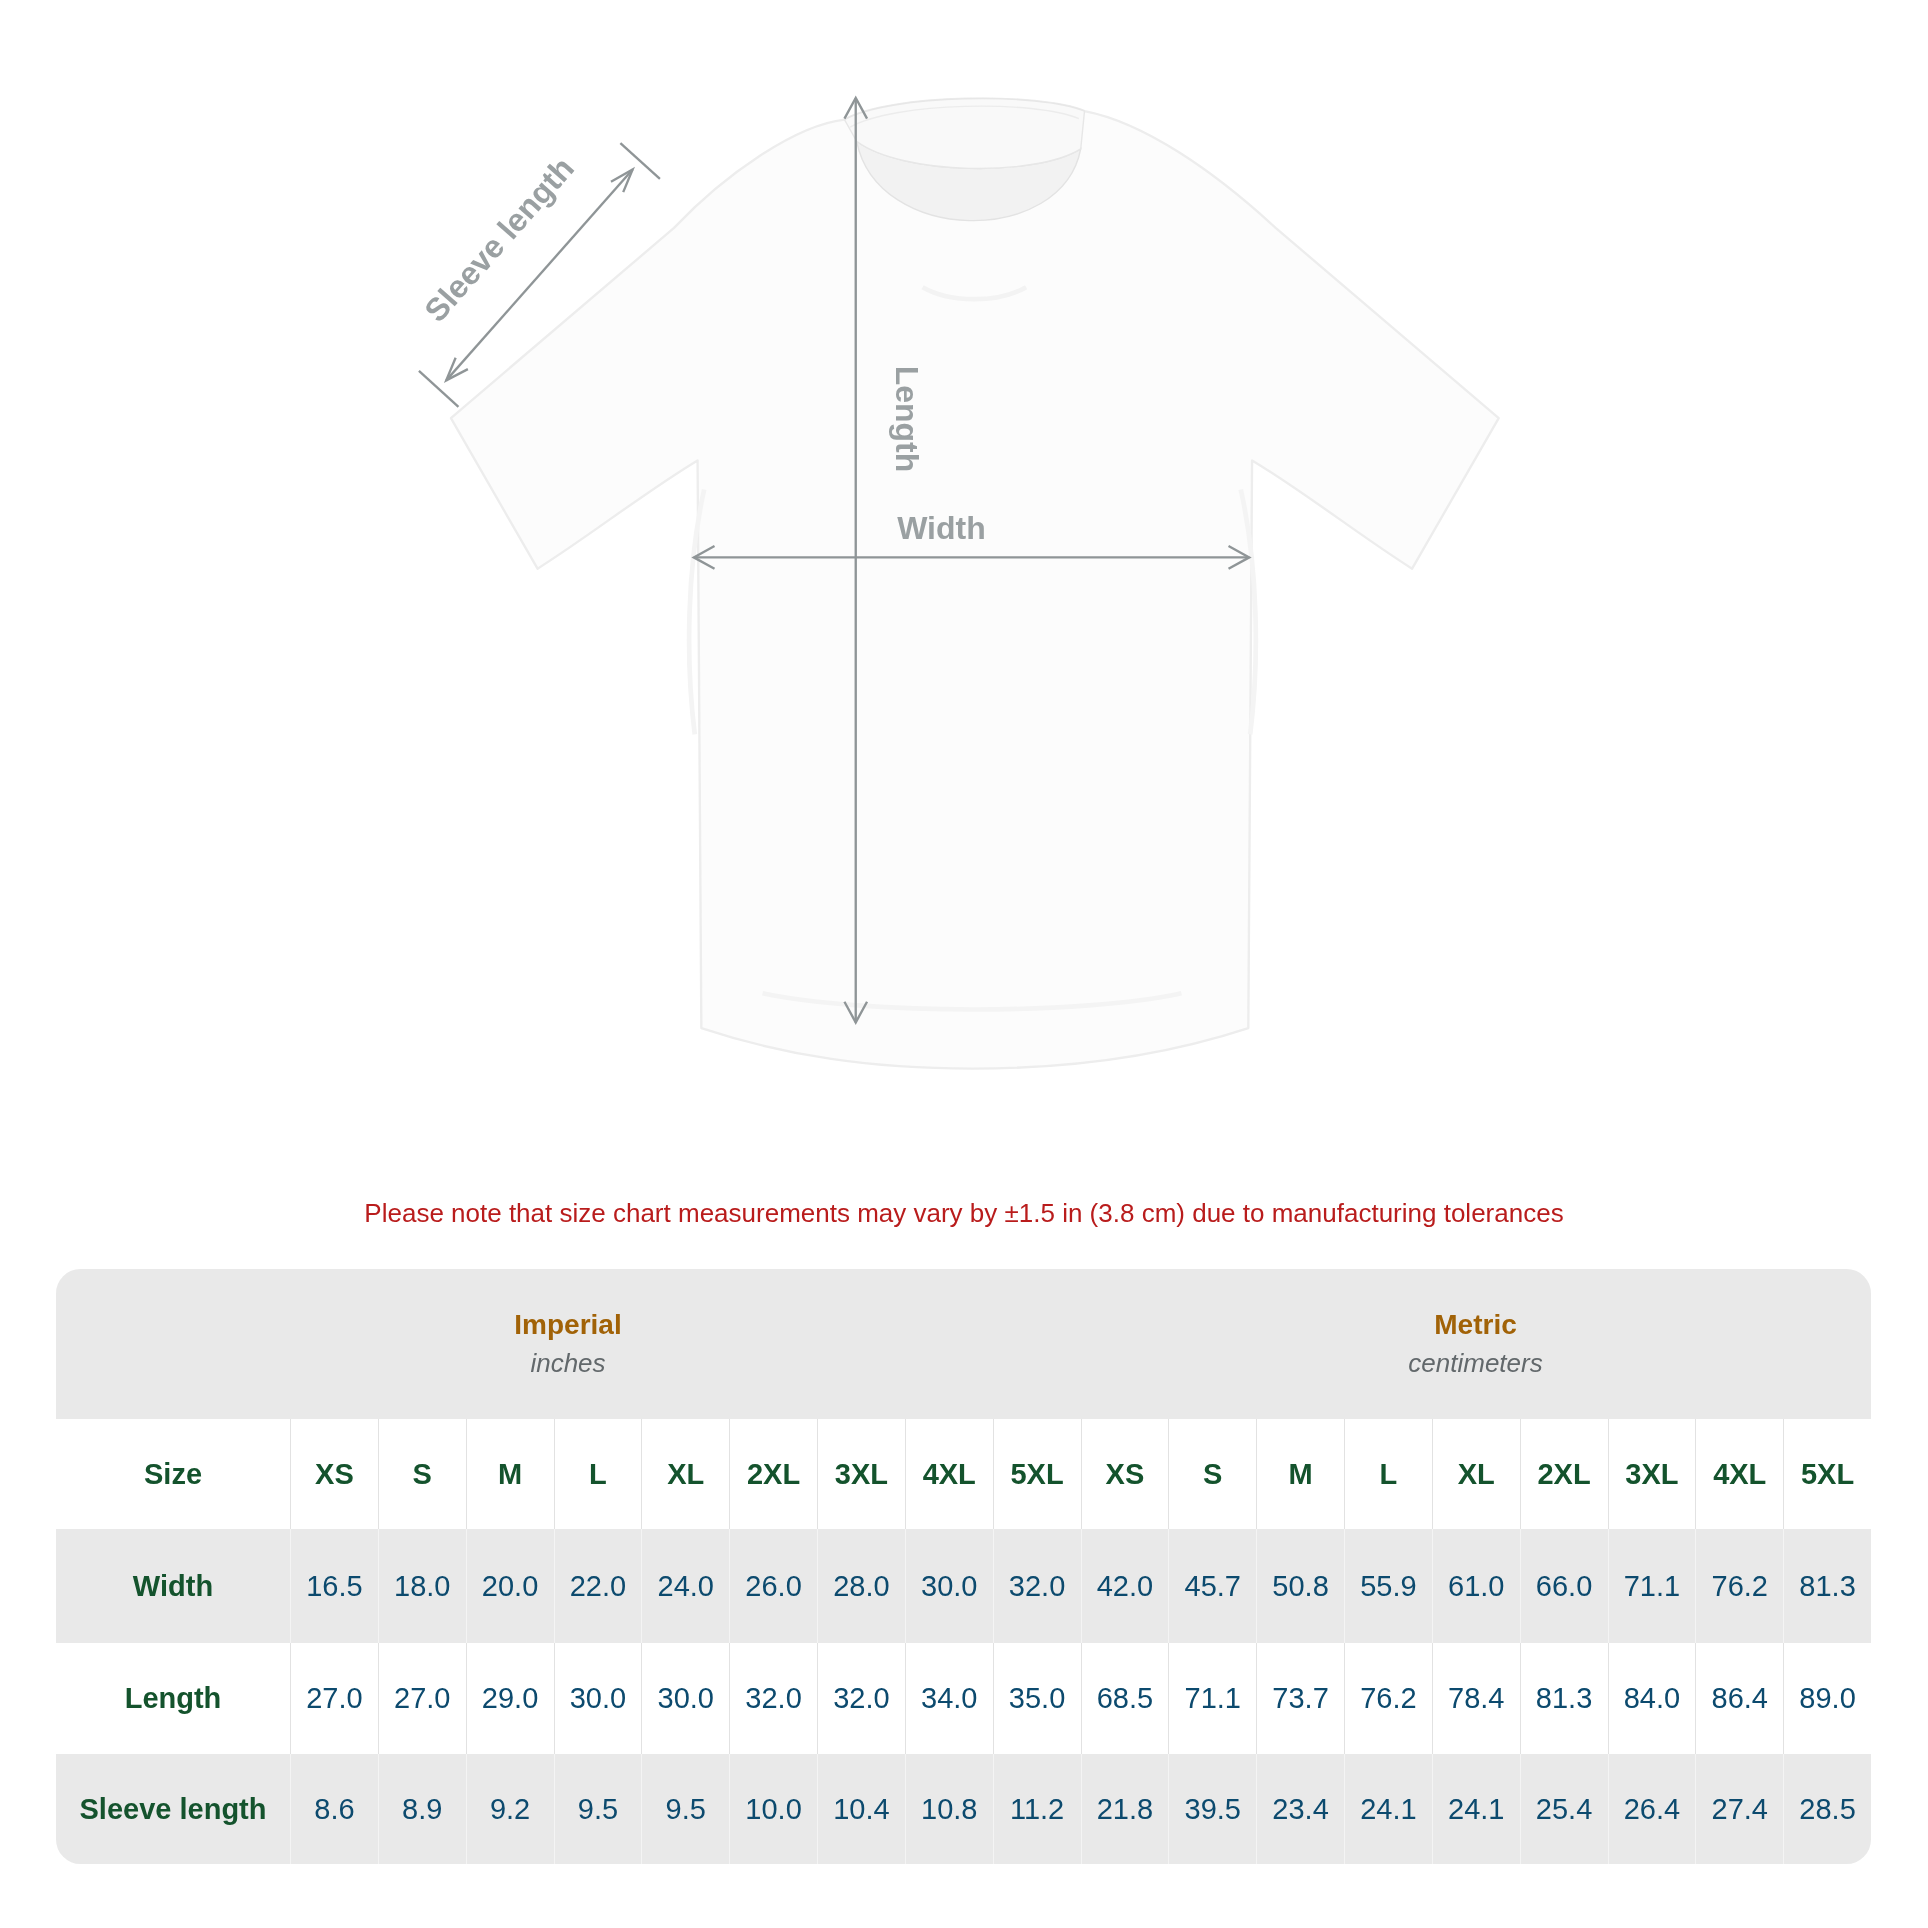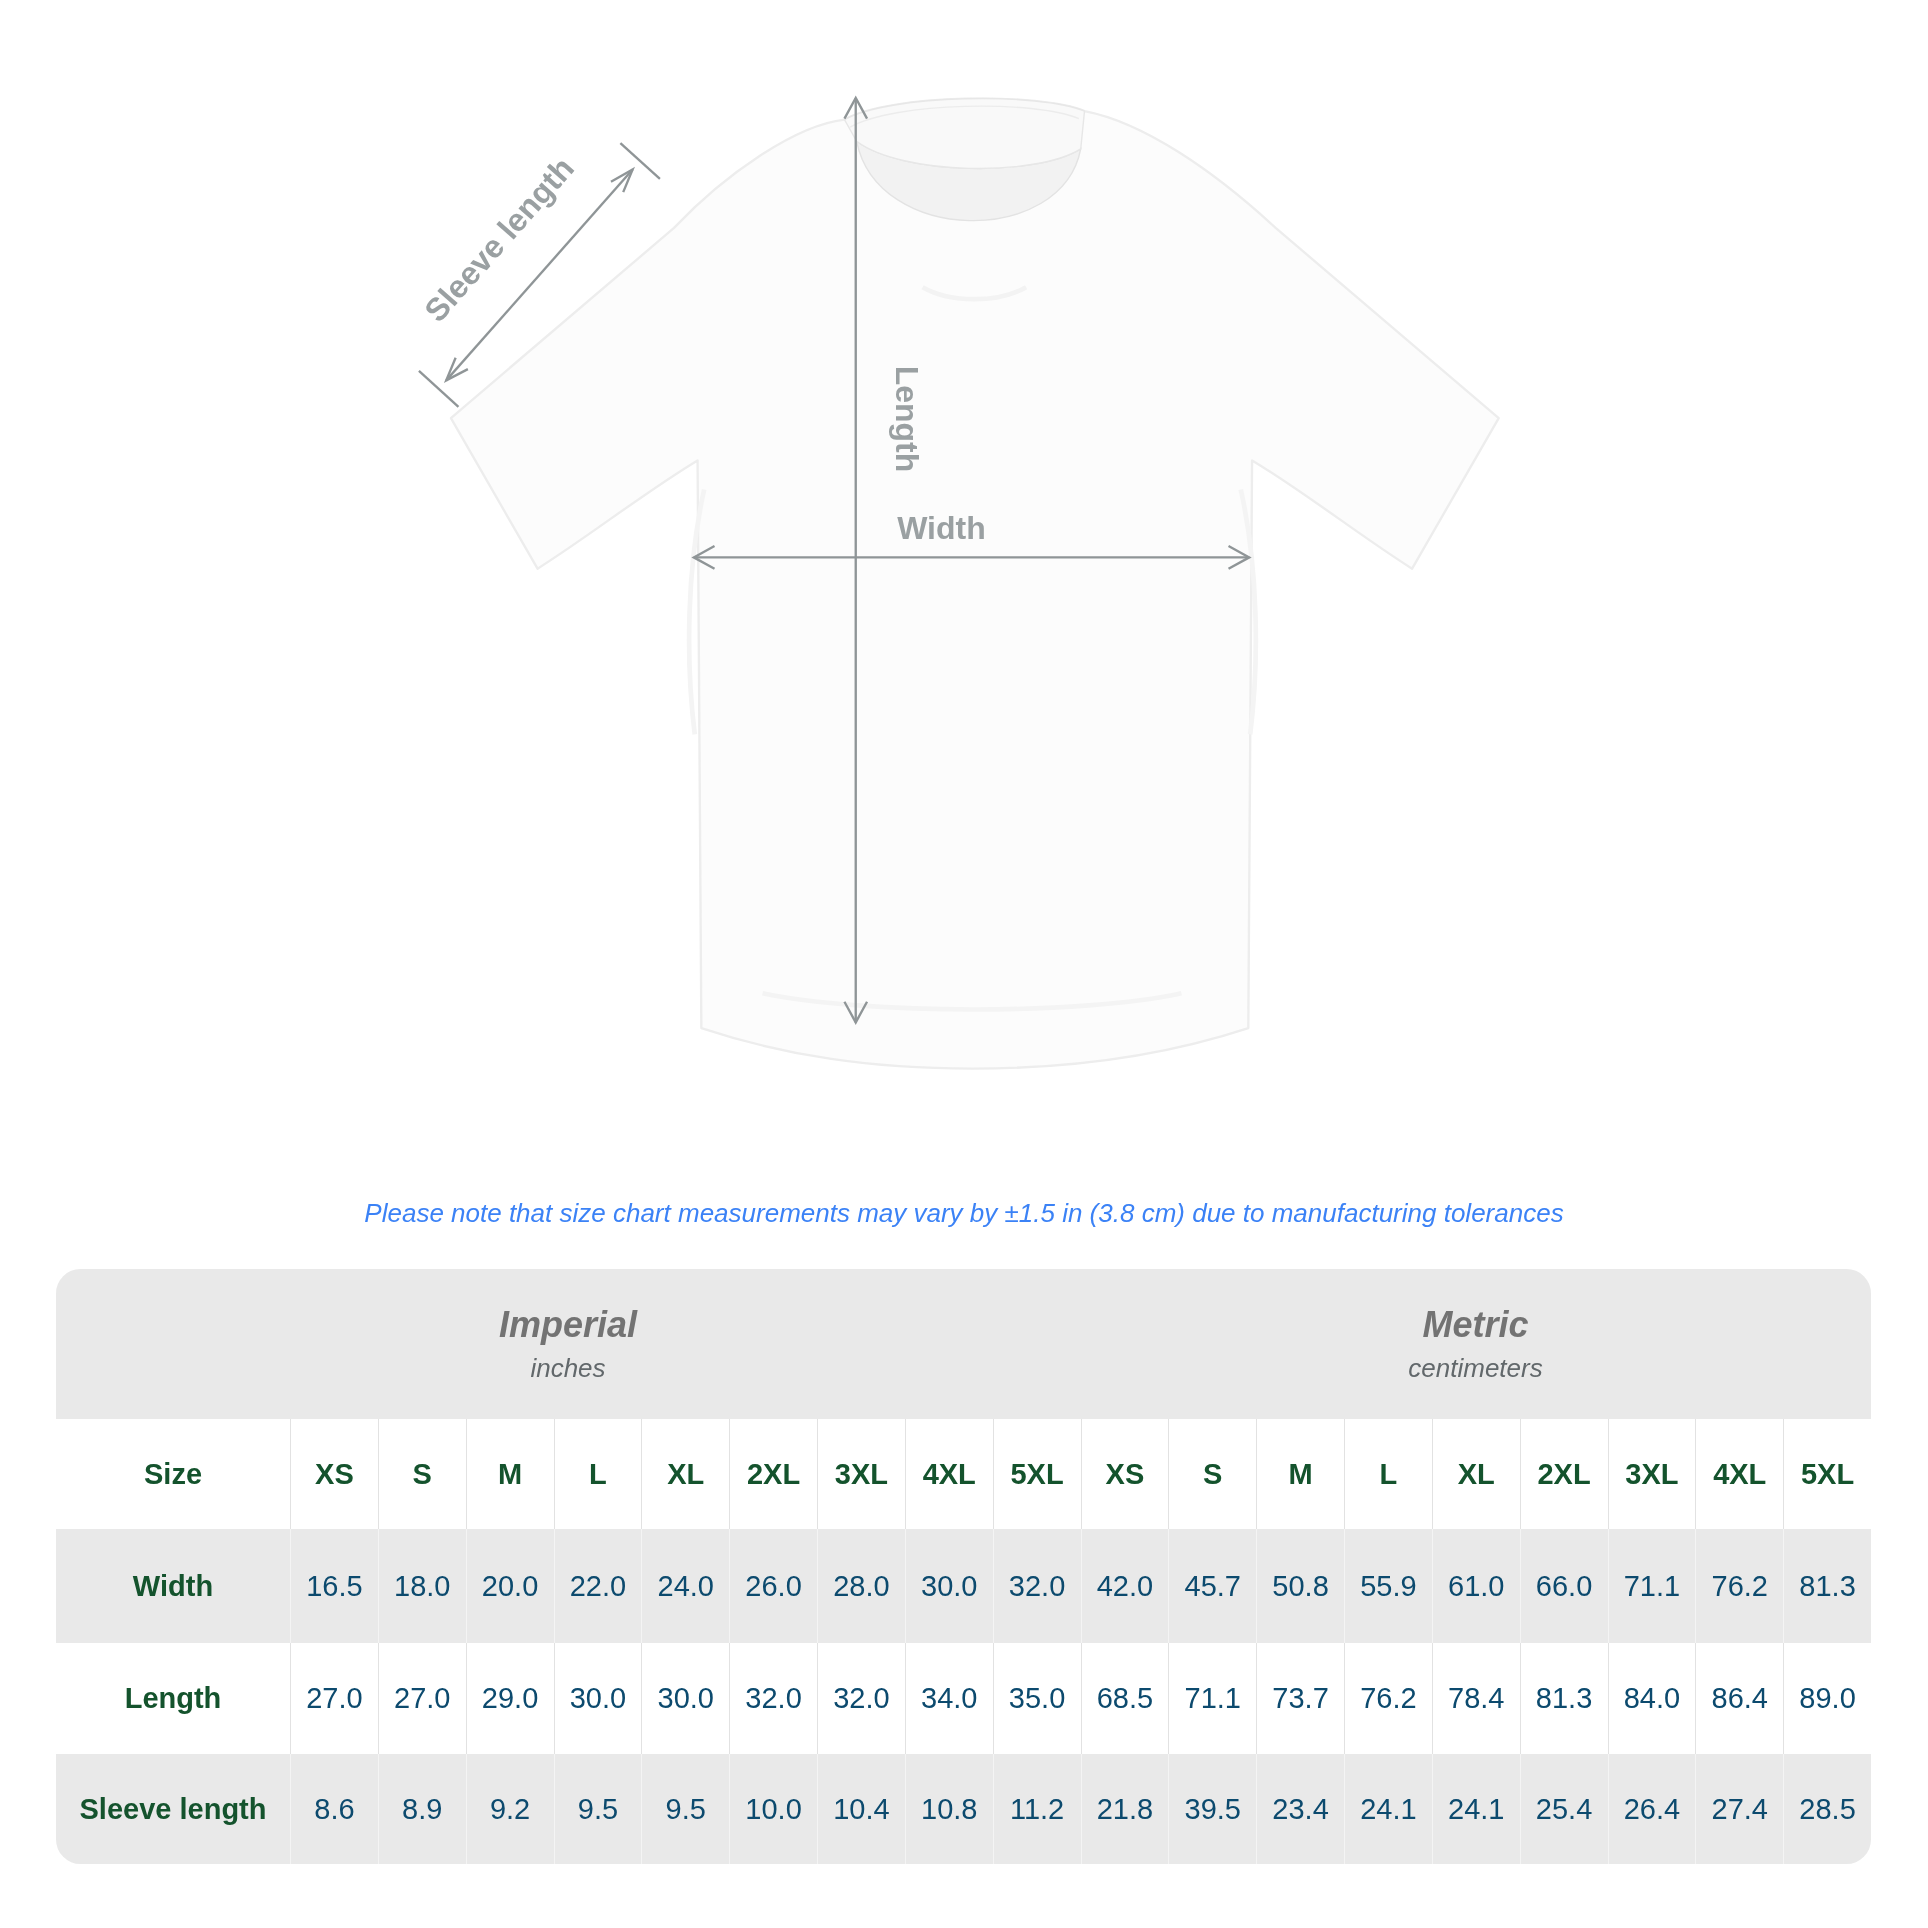--- a/index.html
+++ b/index.html
@@ -2,28 +2,28 @@
 <html style="font-size:15px"><head>
 <meta charset="utf-8">
 <style>
   html,body{margin:0;padding:0;background:#ffffff;}
   .page{position:relative;width:1928px;height:1928px;background:#ffffff;overflow:hidden;
         font-family:"Liberation Sans", sans-serif;}
   .diagram-svg{position:absolute;left:0;top:0;}
   .title{position:absolute;left:0;top:1128px;width:1928px;text-align:center;
          font-size:45px;font-weight:bold;color:#303335;}
   .subtitle{position:absolute;left:0;top:1198px;width:1928px;text-align:center;
-            font-size:26px;font-style:italic;color:#3b82f6;}
+            font-size:26px;color:#b91c1c;}
   .tbl{position:absolute;left:56px;top:1269px;width:1815px;height:595px;
        background:#e9e9e9;border-radius:24.5px;overflow:hidden;}
   .units{display:flex;height:150px;}
   .unit{display:flex;flex-direction:column;align-items:center;justify-content:center;gap:7.5px;}
   .unit-left{width:1024px;}
   .unit-right{width:791px;}
-  .unit-name{font-size:36px;font-weight:bold;font-style:italic;color:#737373;}
+  .unit-name{font-size:28px;font-weight:bold;color:#a16207;}
   .unit-sub{font-size:26px;font-style:italic;color:#62686b;}
   .grid-row{display:grid;grid-template-columns:234px repeat(18,1fr);}
   .grid-row>div{display:flex;align-items:center;justify-content:center;height:100%;}
   .r-size{height:110px;background:#ffffff;}
   .r-width{height:114px;}
   .r-length{height:111px;background:#ffffff;}
   .r-sleeve{height:110px;}
   .r-size>div+div,.r-length>div+div{border-left:1.9px solid #e2e2e2;}
   .r-width>div+div,.r-sleeve>div+div{border-left:1.9px solid #f4f4f4;}
   .hdr-cell,.lbl-cell{font-size:29px;font-weight:bold;color:#14532d;}

